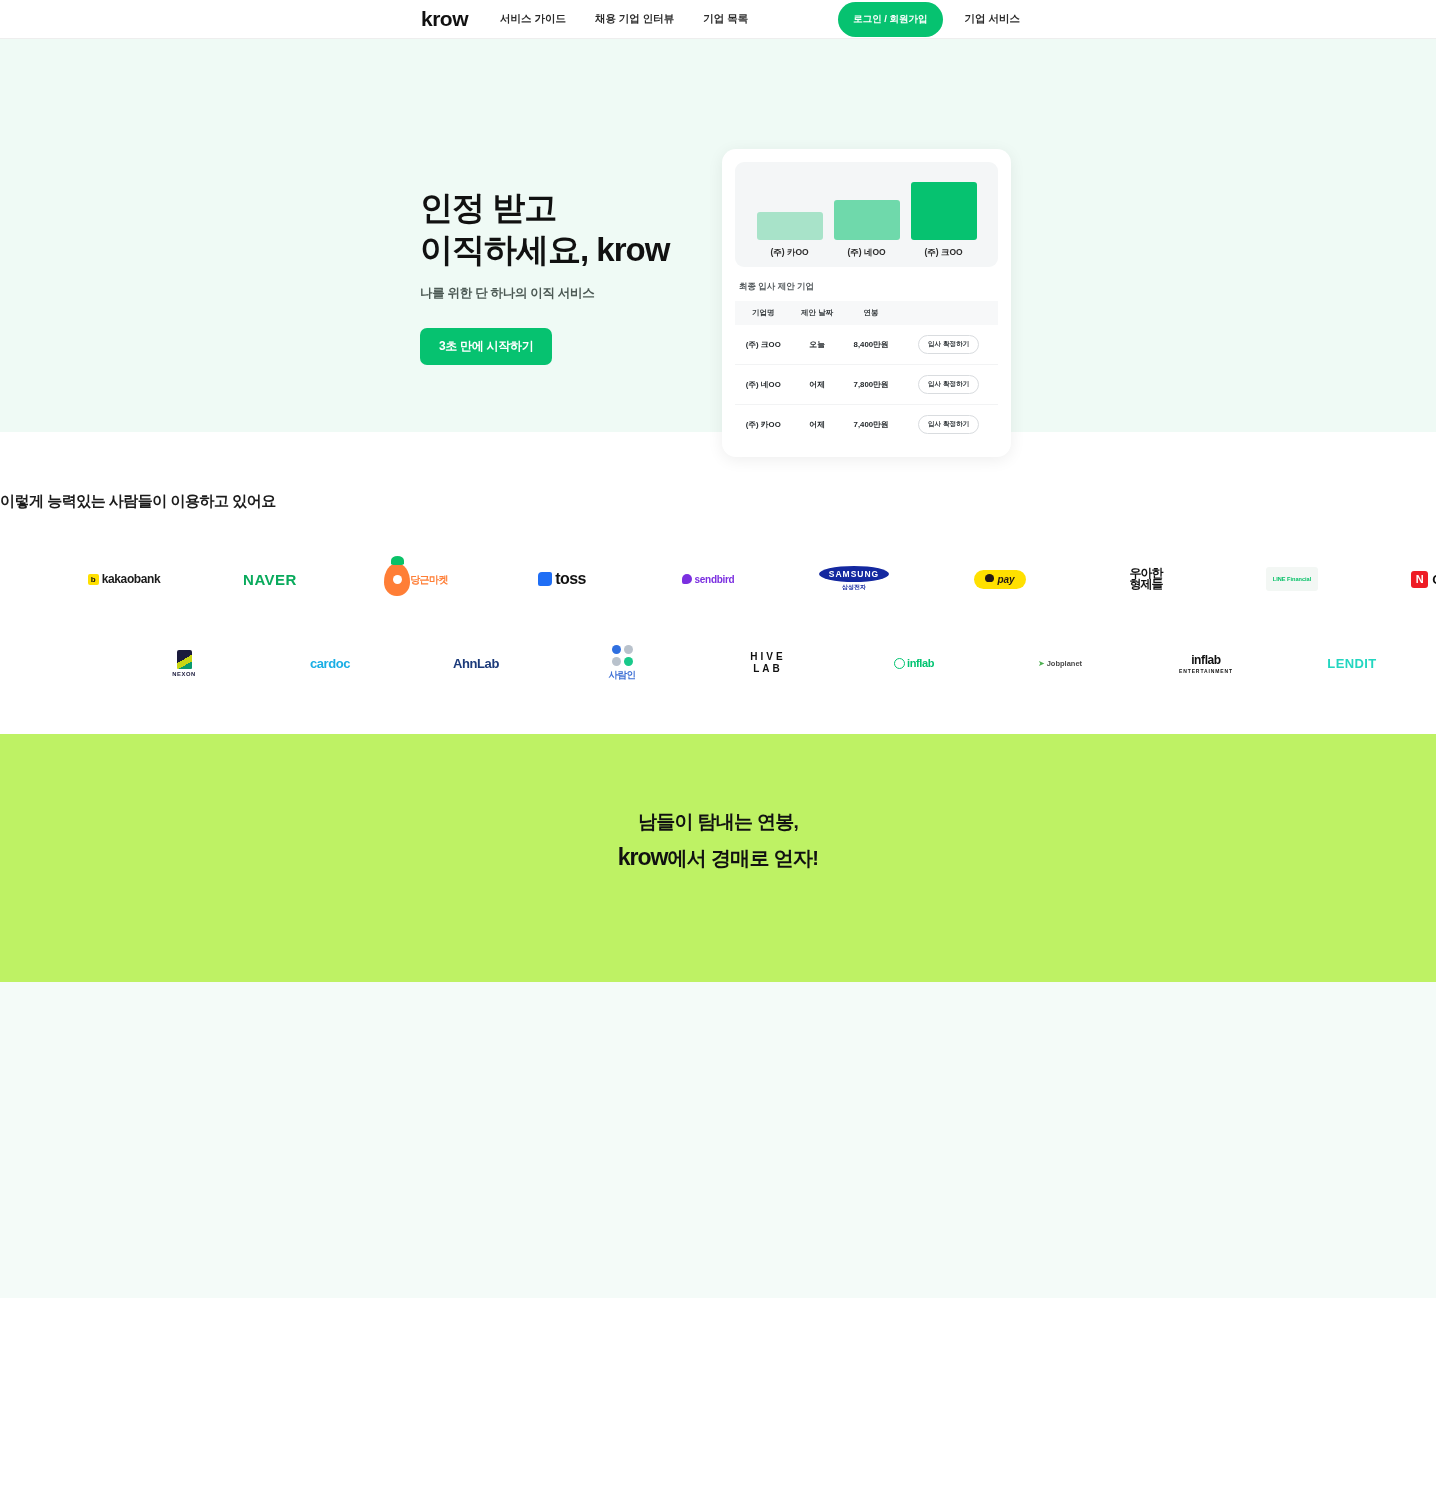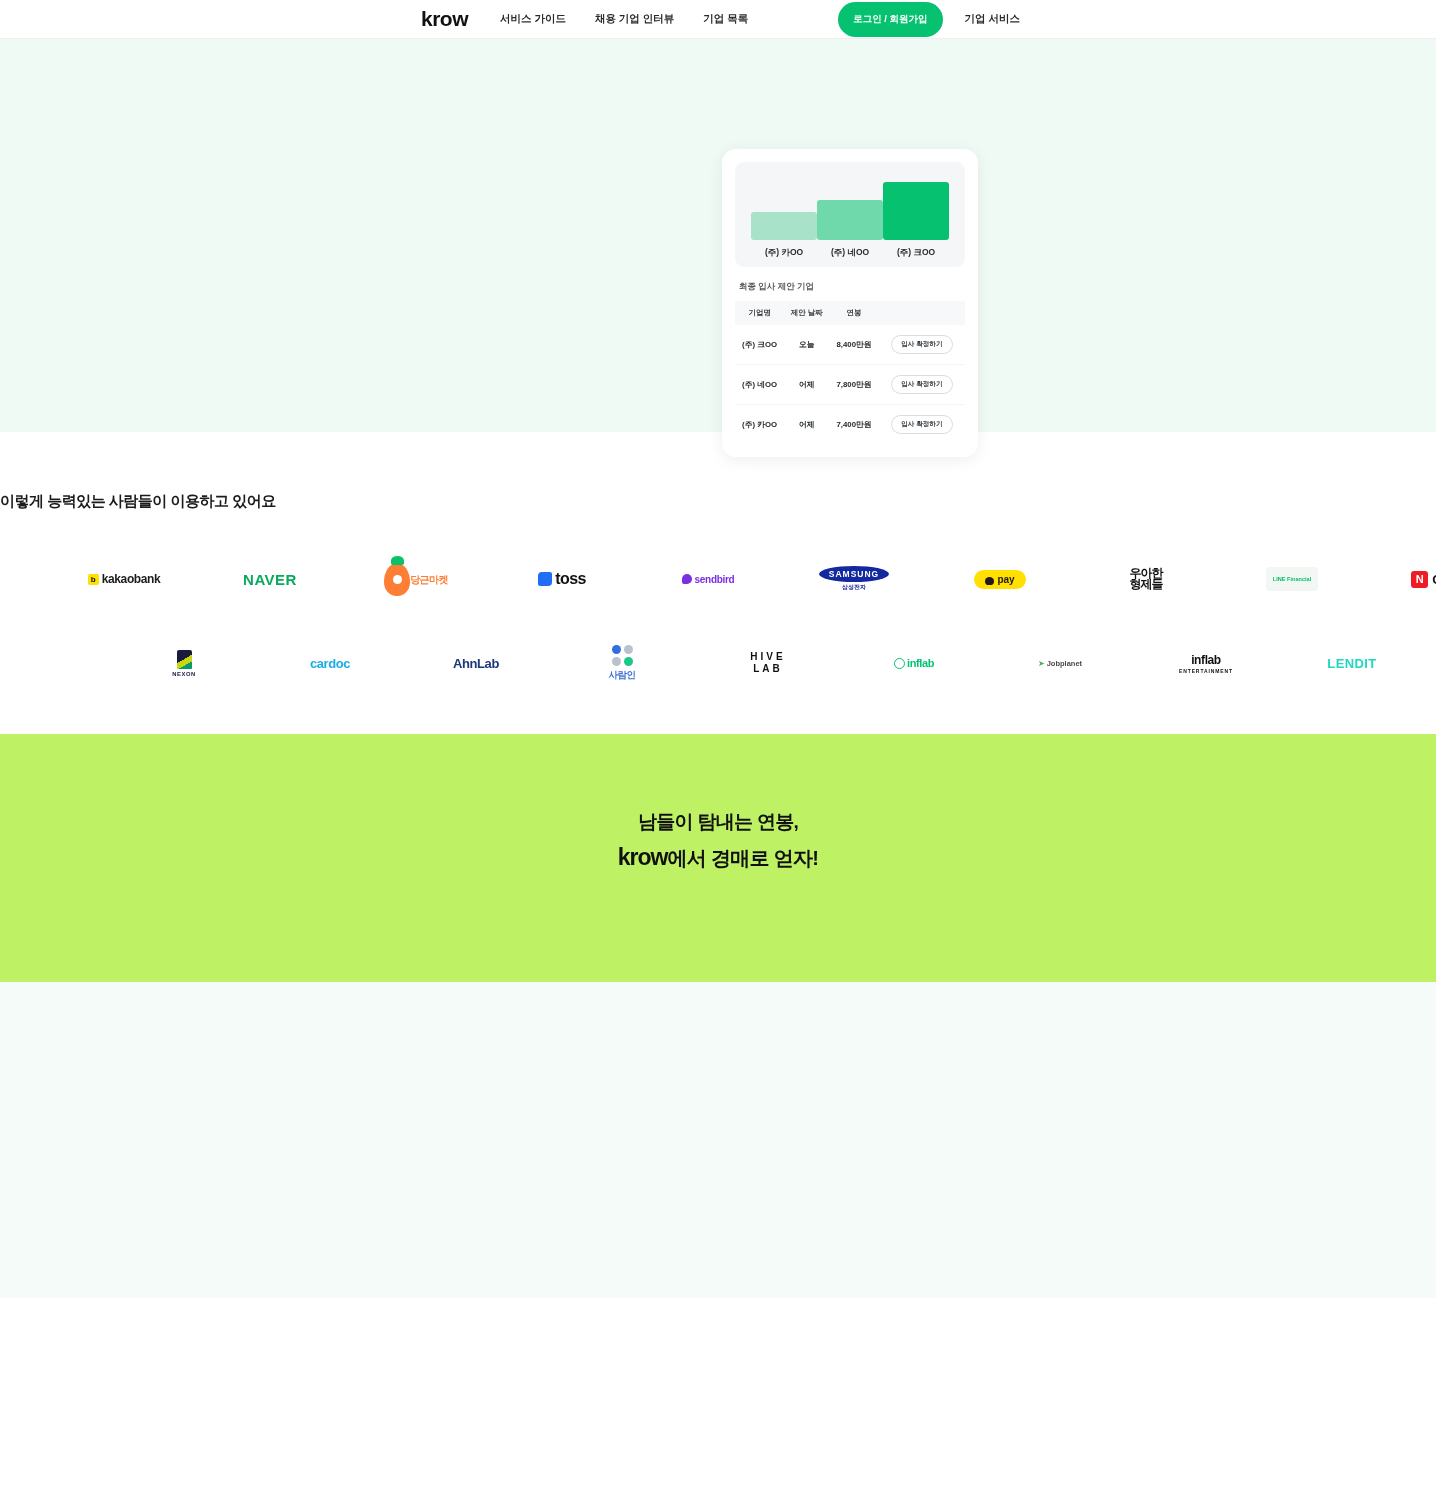--- a/index.html
+++ b/index.html
@@ -104,21 +104,21 @@
     border-radius:7px;
     border:none;
     cursor:pointer;
     letter-spacing:-0.3px;
   }
 
   .hero-card {
     position:absolute;
     left:722px;
     top:110px;
-    width:256px;
+    width:289px;
     background:#ffffff;
     border-radius:14px;
     box-shadow:0 3px 16px rgba(0,0,0,0.07);
     padding:13px;
   }
   .chart-box {
     background:#f4f6f7;
     border-radius:9px;
     padding:14px 16px 8px;
     height:105px;
@@ -230,21 +230,21 @@
   .sb-mark { width:10px;height:10px;background:#7b2fe0;border-radius:50% 50% 50% 2px; }
   .sb-txt { font-size:10px;font-weight:700;color:#7b2fe0;letter-spacing:-0.3px; }
   .lg-samsung { display:flex;flex-direction:column;align-items:center; }
   .ss-oval {
     background:#1428a0;color:#fff;font-size:8.5px;font-weight:800;letter-spacing:1px;
     padding:3px 10px;border-radius:50%;
   }
   .ss-sub { font-size:6px;font-weight:700;color:#1428a0;margin-top:1px; }
   .lg-kakaopay {
     background:#ffe000;border-radius:999px;padding:4px 11px;
-    display:flex;align-items:flex-end;gap:3px;
+    display:flex;align-items:flex-start;gap:3px;font-style:italic;
   }
   .kp-bubble { width:9px;height:8px;background:#231815;border-radius:50% 50% 45% 45%; }
   .kp-txt { font-size:10px;font-weight:800;color:#231815; }
   .lg-woowa {
     font-size:12px;font-weight:900;color:#111;line-height:0.95;text-align:center;
     letter-spacing:-1px;
   }
   .lg-line {
     background:#f3f7f4;border-radius:3px;padding:9px 7px;
     font-size:5.6px;font-weight:800;color:#06c167;white-space:nowrap;
@@ -320,20 +320,28 @@
       <span class="nav-item">기업 목록</span>
     </nav>
   </div>
   <div class="hdr-right">
     <button class="btn-login">로그인 / 회원가입</button>
     <span class="hdr-link">기업 서비스</span>
   </div>
 </header>
 
 <section class="hero">
+  <div class="hero-copy">
+    <h1 class="hero-h1">
+      <div>인정 받고</div>
+      <div>이직하세요, krow</div>
+    </h1>
+    <p class="hero-sub">나를 위한 단 하나의 이직 서비스</p>
+    <button class="hero-cta">3초 만에 시작하기</button>
+  </div>
 
   <div class="hero-card">
     <div class="chart-box">
       <div class="bar-col">
         <div class="bar" style="height:28px;background:#a8e3c9;"></div>
         <div class="bar-lbl">(주) 카OO</div>
       </div>
       <div class="bar-col">
         <div class="bar" style="height:40px;background:#6fd9ab;"></div>
         <div class="bar-lbl">(주) 네OO</div>

